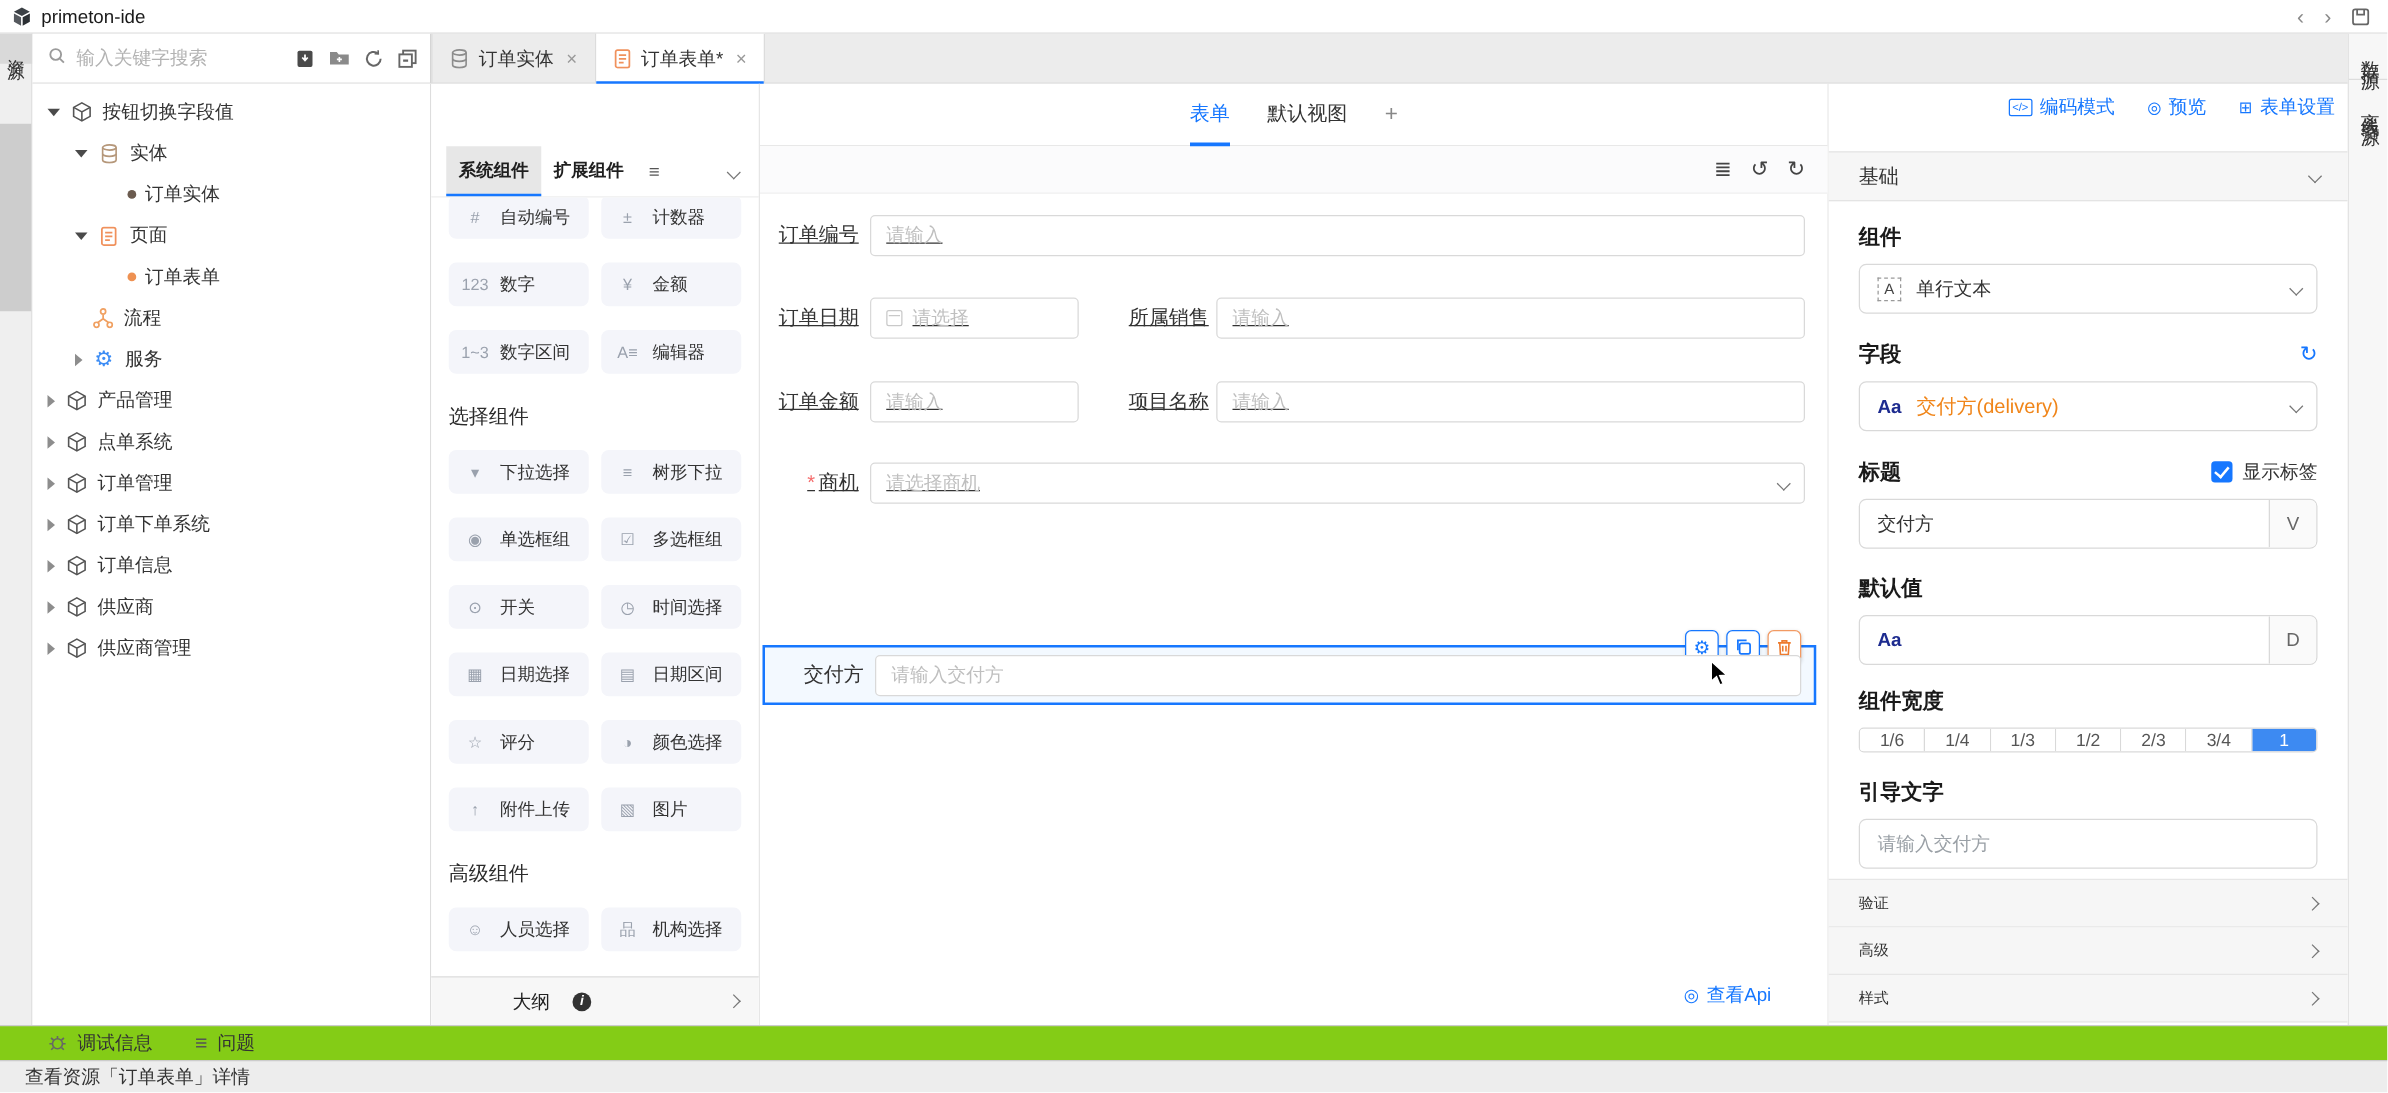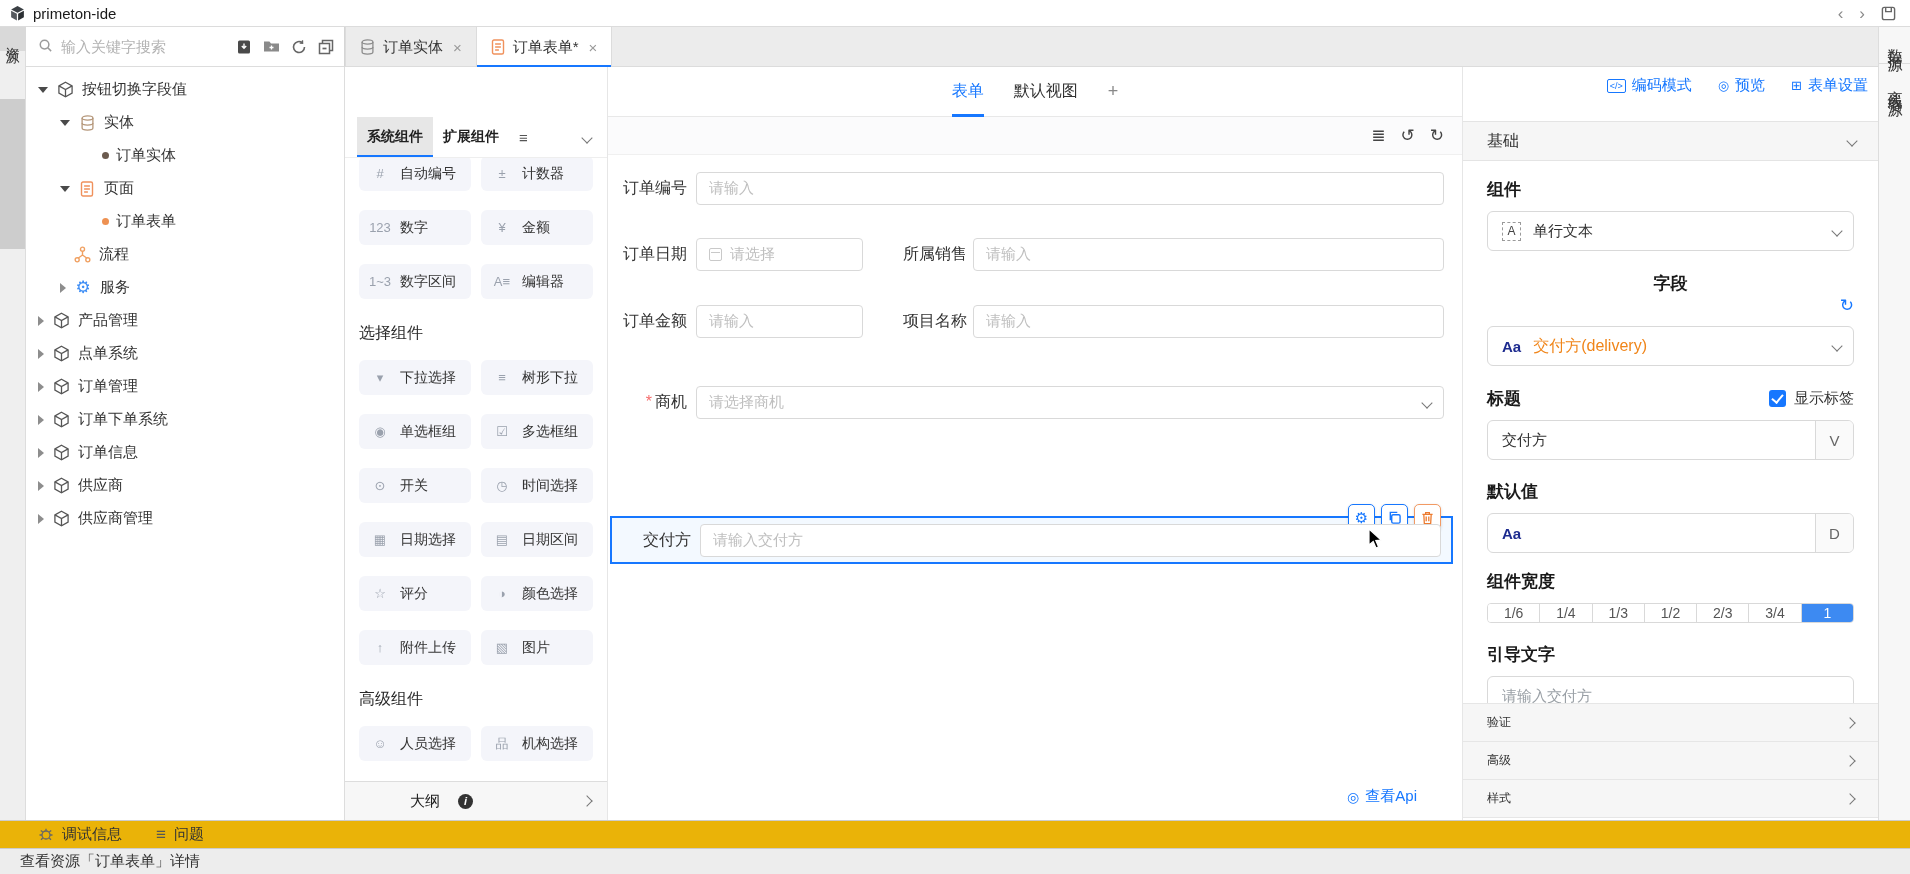--- a/index.html
+++ b/index.html
@@ -78,21 +78,21 @@
 
   
   .canvas { position:absolute; left:608px; top:67px; width:855px; height:753px; background:#fff; border-right:1px solid #e6e6e6; }
   .view-tabs { height:50px; border-bottom:1px solid #e8e8e8; display:flex; align-items:center; justify-content:center; gap:30px; }
   .vtab { font-size:16px; color:#333; position:relative; height:50px; display:flex; align-items:center; cursor:default; }
   .vtab.active { color:#1677ff; }
   .vtab.active::after { content:""; position:absolute; left:0; right:0; bottom:0; height:3px; background:#1677ff; }
   .vtab.plus { color:#888; font-size:18px; }
   .canvas-toolbar { height:38px; background:#fbfbfc; border-bottom:1px solid #f0f0f0; display:flex; align-items:center; justify-content:flex-end; gap:15px; padding-right:18px; color:#444; font-size:17px; }
   .ctool { cursor:pointer; line-height:1; }
-  .formarea { position:relative; padding-top:17px; }
+  .formarea { position:relative; padding-top:17px;text-decoration:underline; }
   .frow { display:flex; align-items:center; margin:0 8px 0 0; }
   .flabel { width:88px; text-align:right; font-size:16px; color:#333; flex:none; padding-right:9px; white-space:nowrap; }
   .req { color:#f56c6c; margin-right:3px; }
   .finput { height:33px; border:1px solid #d9d9d9; border-radius:4px; background:#fff; display:flex; align-items:center; padding:0 12px; gap:8px; color:#bfbfbf; font-size:15px; position:relative; }
   .grow { flex:1; margin-right:10px; }
   .w-sm { width:167px; }
   .lbl2 { width:80px; text-align:right; font-size:16px; color:#333; flex:none; padding-right:6px; white-space:nowrap; margin-left:30px; }
   .sel-caret { position:absolute; right:12px; }
   .cal { width:13px; height:13px; border:1.4px solid #c9c9c9; border-radius:2px; position:relative; flex:none; }
   .cal::before { content:""; position:absolute; left:1px; right:1px; top:3px; border-top:1.4px solid #c9c9c9; }
@@ -128,21 +128,21 @@
   .sfx { width:38px; align-self:stretch; border-left:1px solid #d9d9d9; display:flex; align-items:center; justify-content:center; color:#666; font-size:15px; background:#fafafa; cursor:pointer; }
   .segs { margin-top:10px; height:20px; border:1px solid #d9d9d9; border-radius:4px; display:flex; overflow:hidden; }
   .seg { flex:1; display:flex; align-items:center; justify-content:center; font-size:14px; color:#555; border-right:1px solid #d9d9d9; background:#fff; cursor:pointer; }
   .seg:last-child { border-right:none; }
   .seg.on { background:#3d8af2; color:#fff; }
   .collapse-rows { position:absolute; left:0; right:0; top:636px; border-top:1px solid #e6e6e6; }
   .crow { height:38px; background:#f6f6f6; border-bottom:1px solid #e6e6e6; display:flex; align-items:center; padding:0 24px; font-size:12px; color:#333; position:relative; cursor:pointer; }
   .crow .chev { position:absolute; right:24px; }
 
   
-  .bottombar { position:absolute; left:0; top:820px; width:1910px; height:28px; background:#eab308; border-top:1px solid #ccc; display:flex; align-items:center; gap:34px; padding-left:38px; }
+  .bottombar { position:absolute; left:0; top:820px; width:1910px; height:28px; background:#84cc16; border-top:1px solid #ccc; display:flex; align-items:center; gap:34px; padding-left:38px; }
   .bitem { display:flex; align-items:center; gap:8px; font-size:15px; color:#333; cursor:pointer; }
   .statusbar { position:absolute; left:0; top:848px; width:1910px; height:26px; background:#ededed; border-top:1px solid #ccc; display:flex; align-items:center; padding-left:20px; font-size:15px; color:#333; }
 
   .cursor { position:absolute; left:1368px; top:528px; pointer-events:none; }
 </style>
 </head>
 <body>
 
 <div id="app">
 
@@ -509,21 +509,21 @@
       <div class="frow" style="margin-top:34px;">
         <span class="flabel">订单金额</span>
         <div class="finput w-sm">
             <span>请输入</span>
           </div>
         <span class="lbl2">项目名称</span>
         <div class="finput grow">
             <span>请输入</span>
           </div>
       </div>
-      <div class="frow" style="margin-top:48px;">
+      <div class="frow" style="margin-top:32px;">
         <span class="flabel"><span class="req">*</span><span>商机</span></span>
         <div class="finput grow">
             <span>请选择商机</span>
             <span class="chev sel-caret"></span>
           </div>
       </div>
       <div class="sel-row">
         <div class="sel-actions">
           <span class="actbtn blue">
               <span>⚙</span>
@@ -571,21 +571,21 @@
       <span>基础</span>
       <span class="chev"></span>
     </div>
     <div class="insp-body">
       <div class="sec-label">组件</div>
       <div class="selbox">
         <span class="a-dashed">A</span>
         <span>单行文本</span>
         <span class="chev sel-caret"></span>
       </div>
-      <div class="sec-label" style="margin-top:21px;flex-direction:column;">
+      <div class="sec-label" style="margin-top:21px;">
         <span>字段</span>
         <span class="refresh">↻</span>
       </div>
       <div class="selbox">
         <span class="aa-navy">Aa</span>
         <span class="fld-orange">交付方(delivery)</span>
         <span class="chev sel-caret"></span>
       </div>
       <div class="sec-label" style="margin-top:21px;">
         <span>标题</span>

